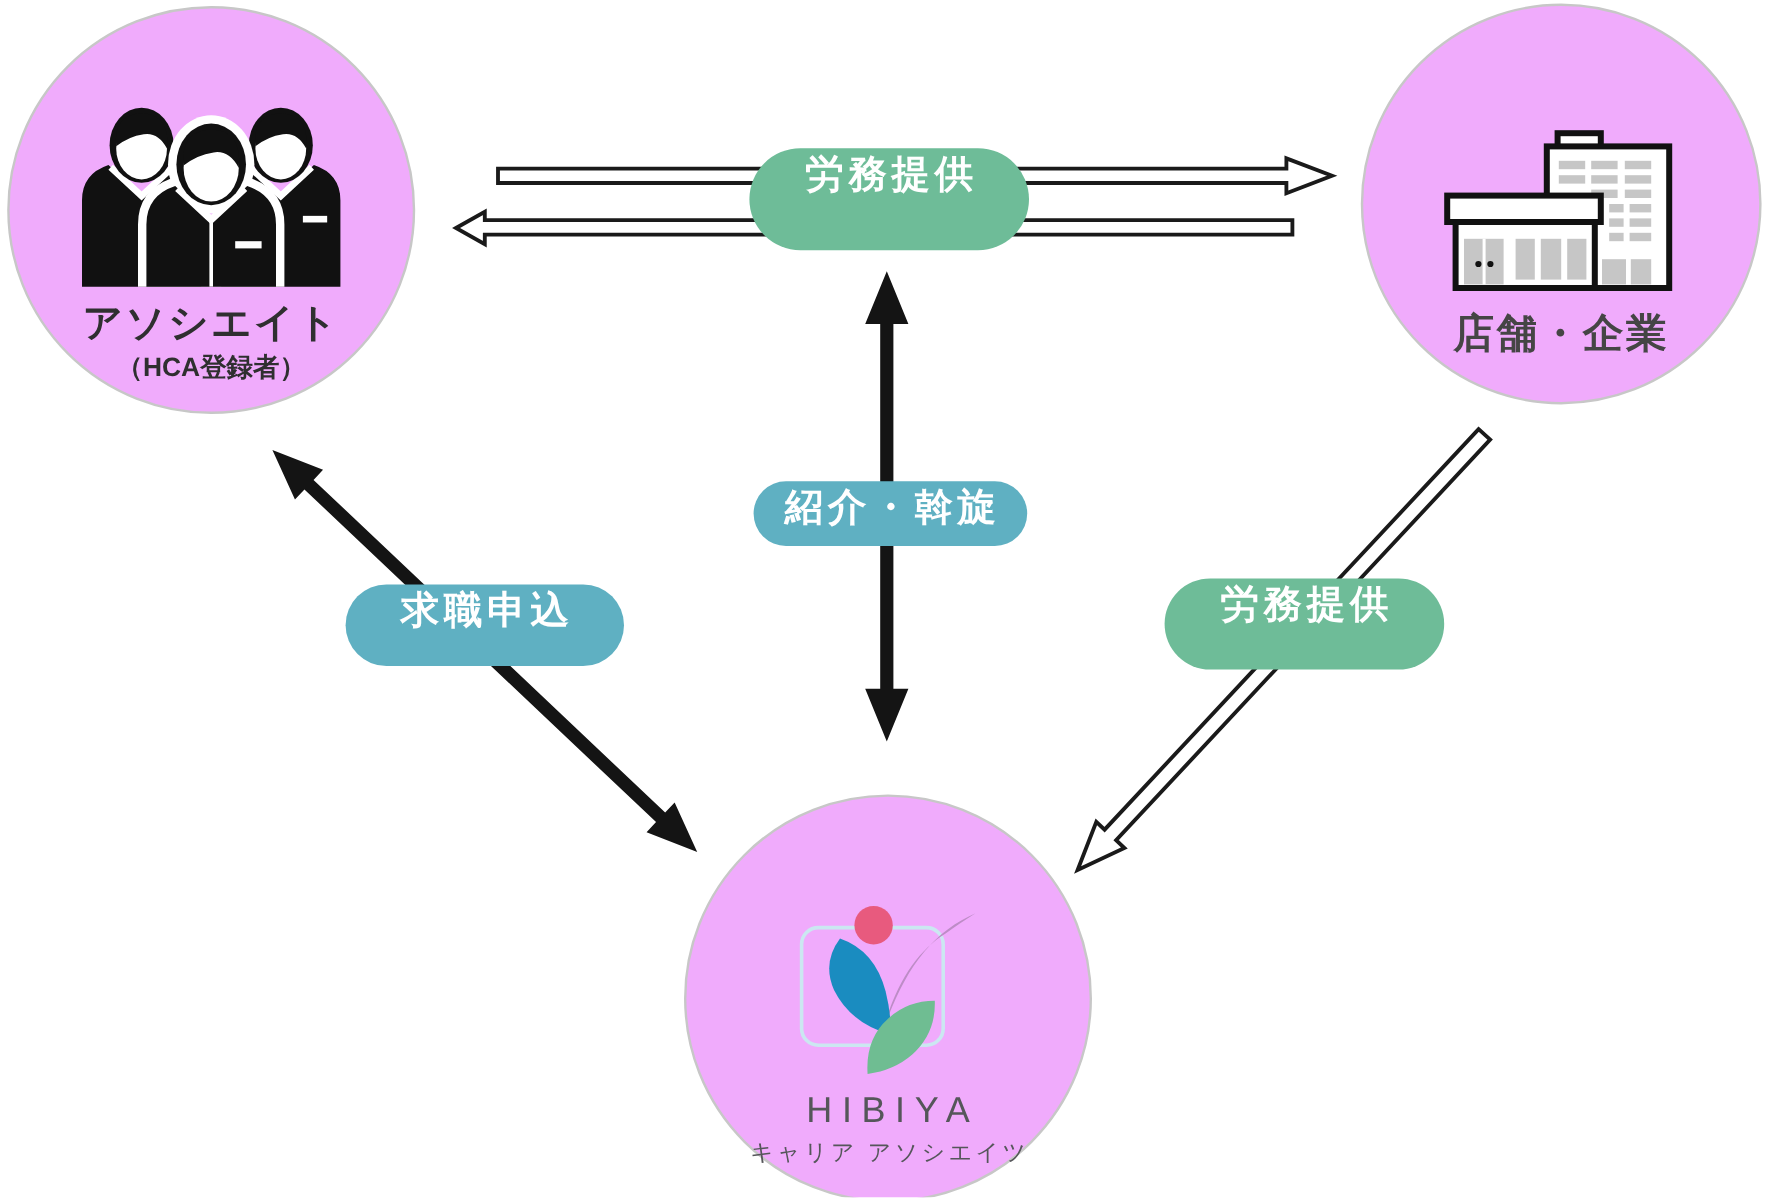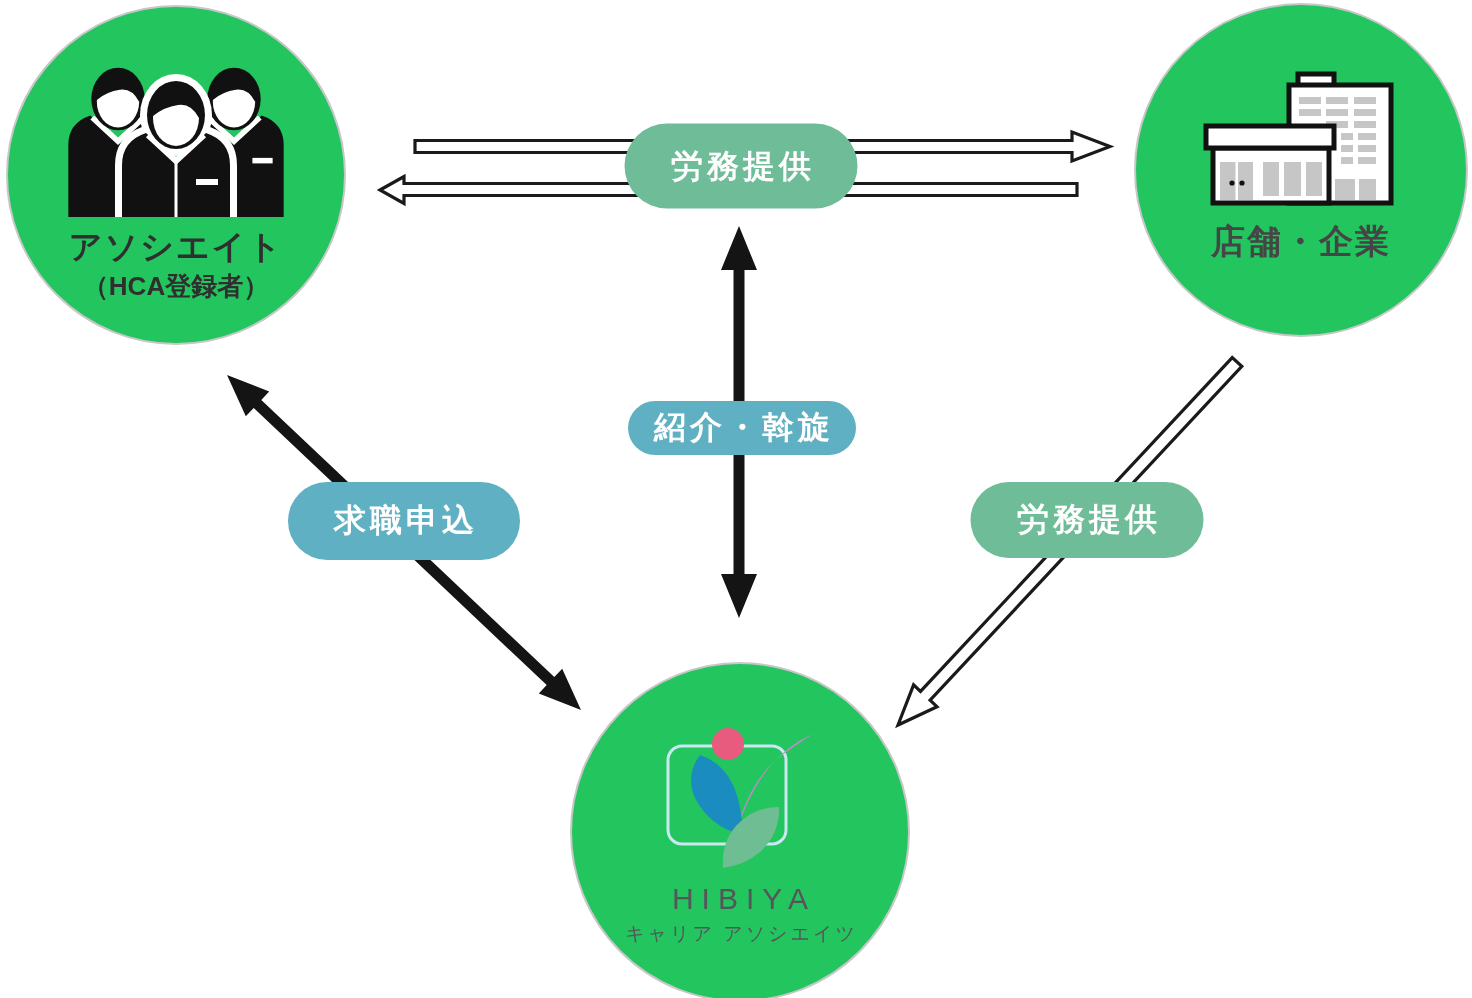--- a/index.html
+++ b/index.html
@@ -4,57 +4,57 @@
 <style>
   html,body{margin:0;padding:0;background:#ffffff;}
   .canvas{
     position:relative;width:1472px;height:998px;background:#fff;overflow:hidden;
     font-family:"Liberation Sans","DejaVu Sans",sans-serif;
   }
   svg{overflow:hidden;display:block;}
   .arrows{position:absolute;left:0;top:0;z-index:2;}
   
   .circle{
-    position:absolute;box-sizing:border-box;background:#22c55e;
+    position:absolute;box-sizing:border-box;background:#f0abfc;
     border:2px solid var(--circle-border,#c7c7c7);border-radius:50%;
-    display:flex;flex-direction:column;align-items:center;z-index:1;
+    display:flex;flex-direction:column;align-items:center;z-index:1;justify-content:center;
   }
   .circle.assoc{left:6px;top:5px;width:340px;height:340px;padding-top:50px;}
   .circle.comp{left:1134px;top:3px;width:334px;height:334px;padding-top:56px;}
   .circle.agency{left:570px;top:662px;width:340px;height:340px;padding-top:58px;}
   .node-title{
     margin-top:10px;font-size:33px;font-weight:700;color:var(--title-dark,#2f2f30);
     letter-spacing:2px;line-height:1.2;white-space:nowrap;
   }
   .node-sub{
-    margin-top:2px;font-size:26px;font-weight:600;color:var(--title-dark,#2f2f30);
+    margin-top:2px;font-size:22px;font-weight:600;color:var(--title-dark,#2f2f30);
     letter-spacing:0px;white-space:nowrap;
   }
   .comp .node-title{font-size:34px;color:var(--company-title,#454545);}
   .brand{
     margin-top:12px;font-size:30px;font-weight:400;color:var(--logo-text,#55565a);
     letter-spacing:8px;padding-left:8px;line-height:1.1;
   }
   .brand-sub{
     margin-top:6px;font-size:19px;font-weight:400;color:var(--logo-text,#55565a);
     letter-spacing:3px;padding-left:3px;white-space:nowrap;
   }
   
   .pill{
     position:absolute;z-index:3;transform:translate(-50%,-50%);
-    display:flex;align-items:center;justify-content:center;
+    display:flex;align-items:flex-start;justify-content:center;
     color:#fff;font-weight:700;font-size:32px;letter-spacing:4px;
     white-space:nowrap;
   }
   .pill span{padding-left:4px;}
   .pill.green{background:var(--pill-green,#6ebc98);}
   .pill.teal{background:var(--pill-teal,#5fb0c2);}
   .pill.labor{left:741px;top:166px;width:233px;height:85px;border-radius:43px;}
   .pill.referral{left:742px;top:428px;width:228px;height:54px;border-radius:37px;}
-  .pill.jobreq{left:404px;top:521px;width:232px;height:78px;border-radius:39px;}
+  .pill.jobreq{left:404px;top:521px;width:232px;height:68px;border-radius:39px;}
   .pill.hirereq{left:1087px;top:520px;width:233px;height:76px;border-radius:38px;}
 </style>
 </head>
 <body>
 
 <div class="canvas">
 
   <svg class="arrows" width="1472" height="998" viewBox="0 0 1472 998">
 
     <polygon points="415,140.5 1072,140.5 1072,132 1110,146.5 1072,161 1072,152.5 415,152.5" fill="#ffffff" stroke="var(--outline-black,#1a1a1a)" stroke-width="3.2" stroke-linejoin="miter"></polygon>

